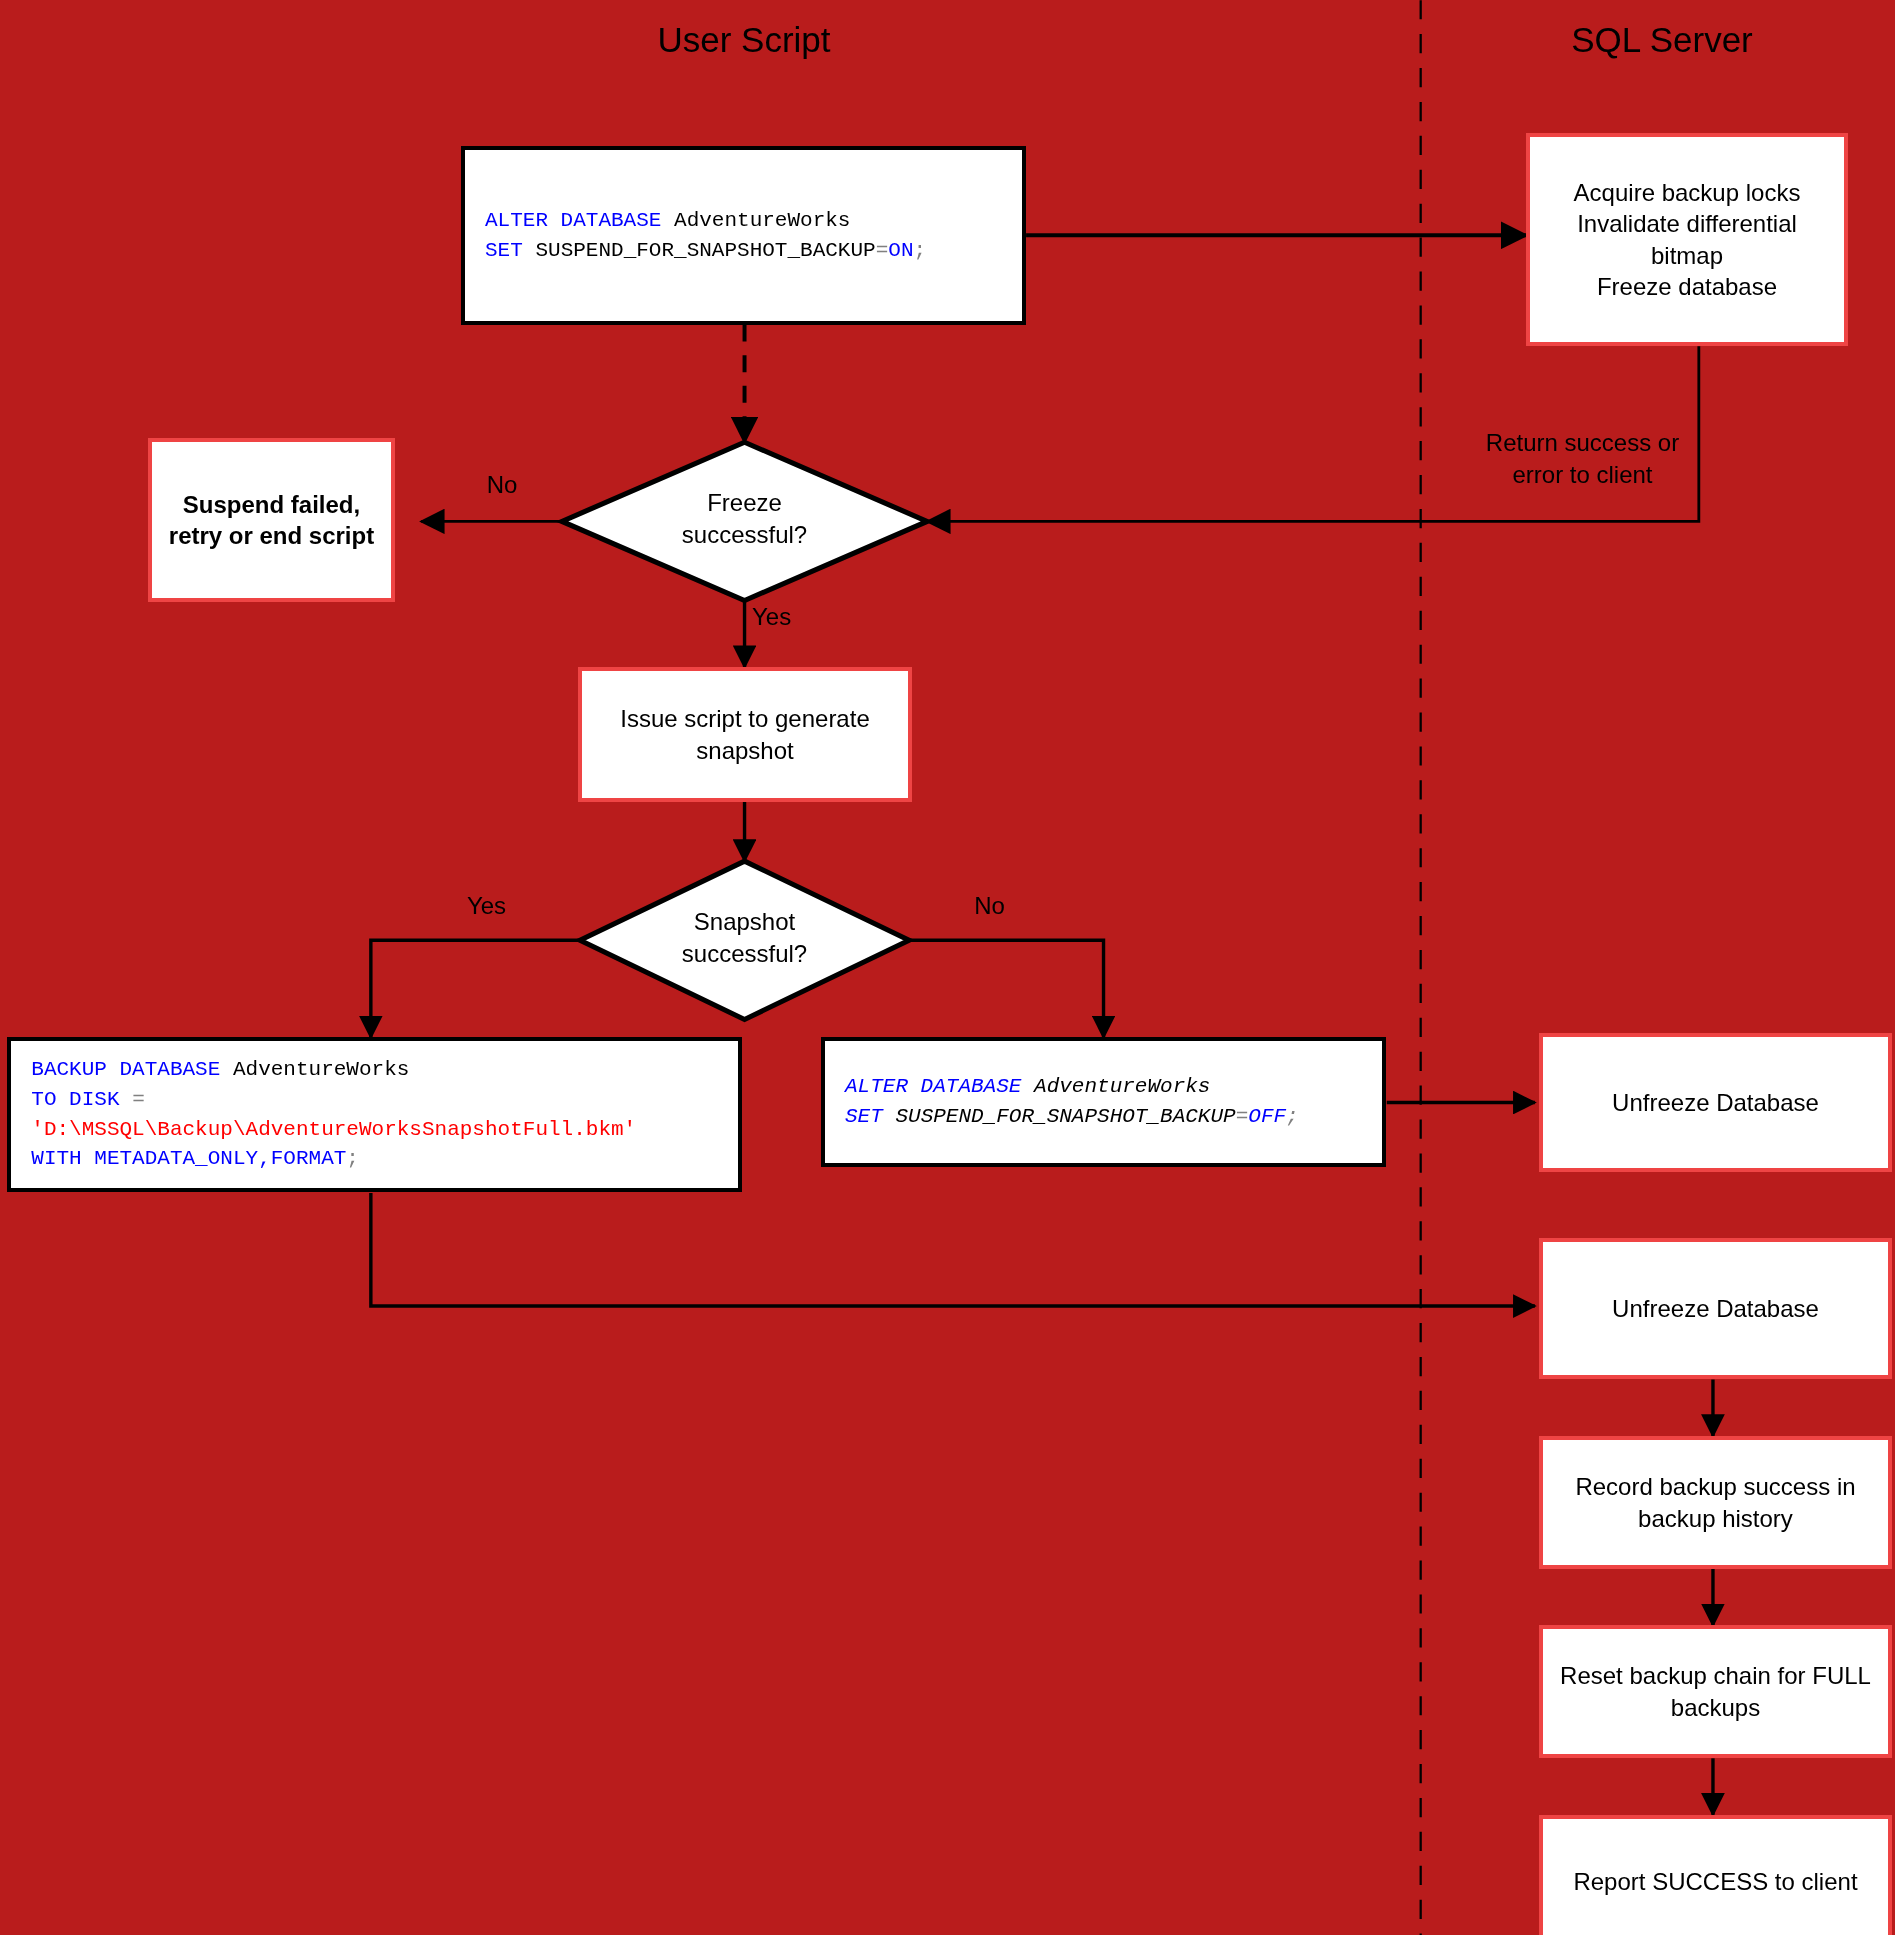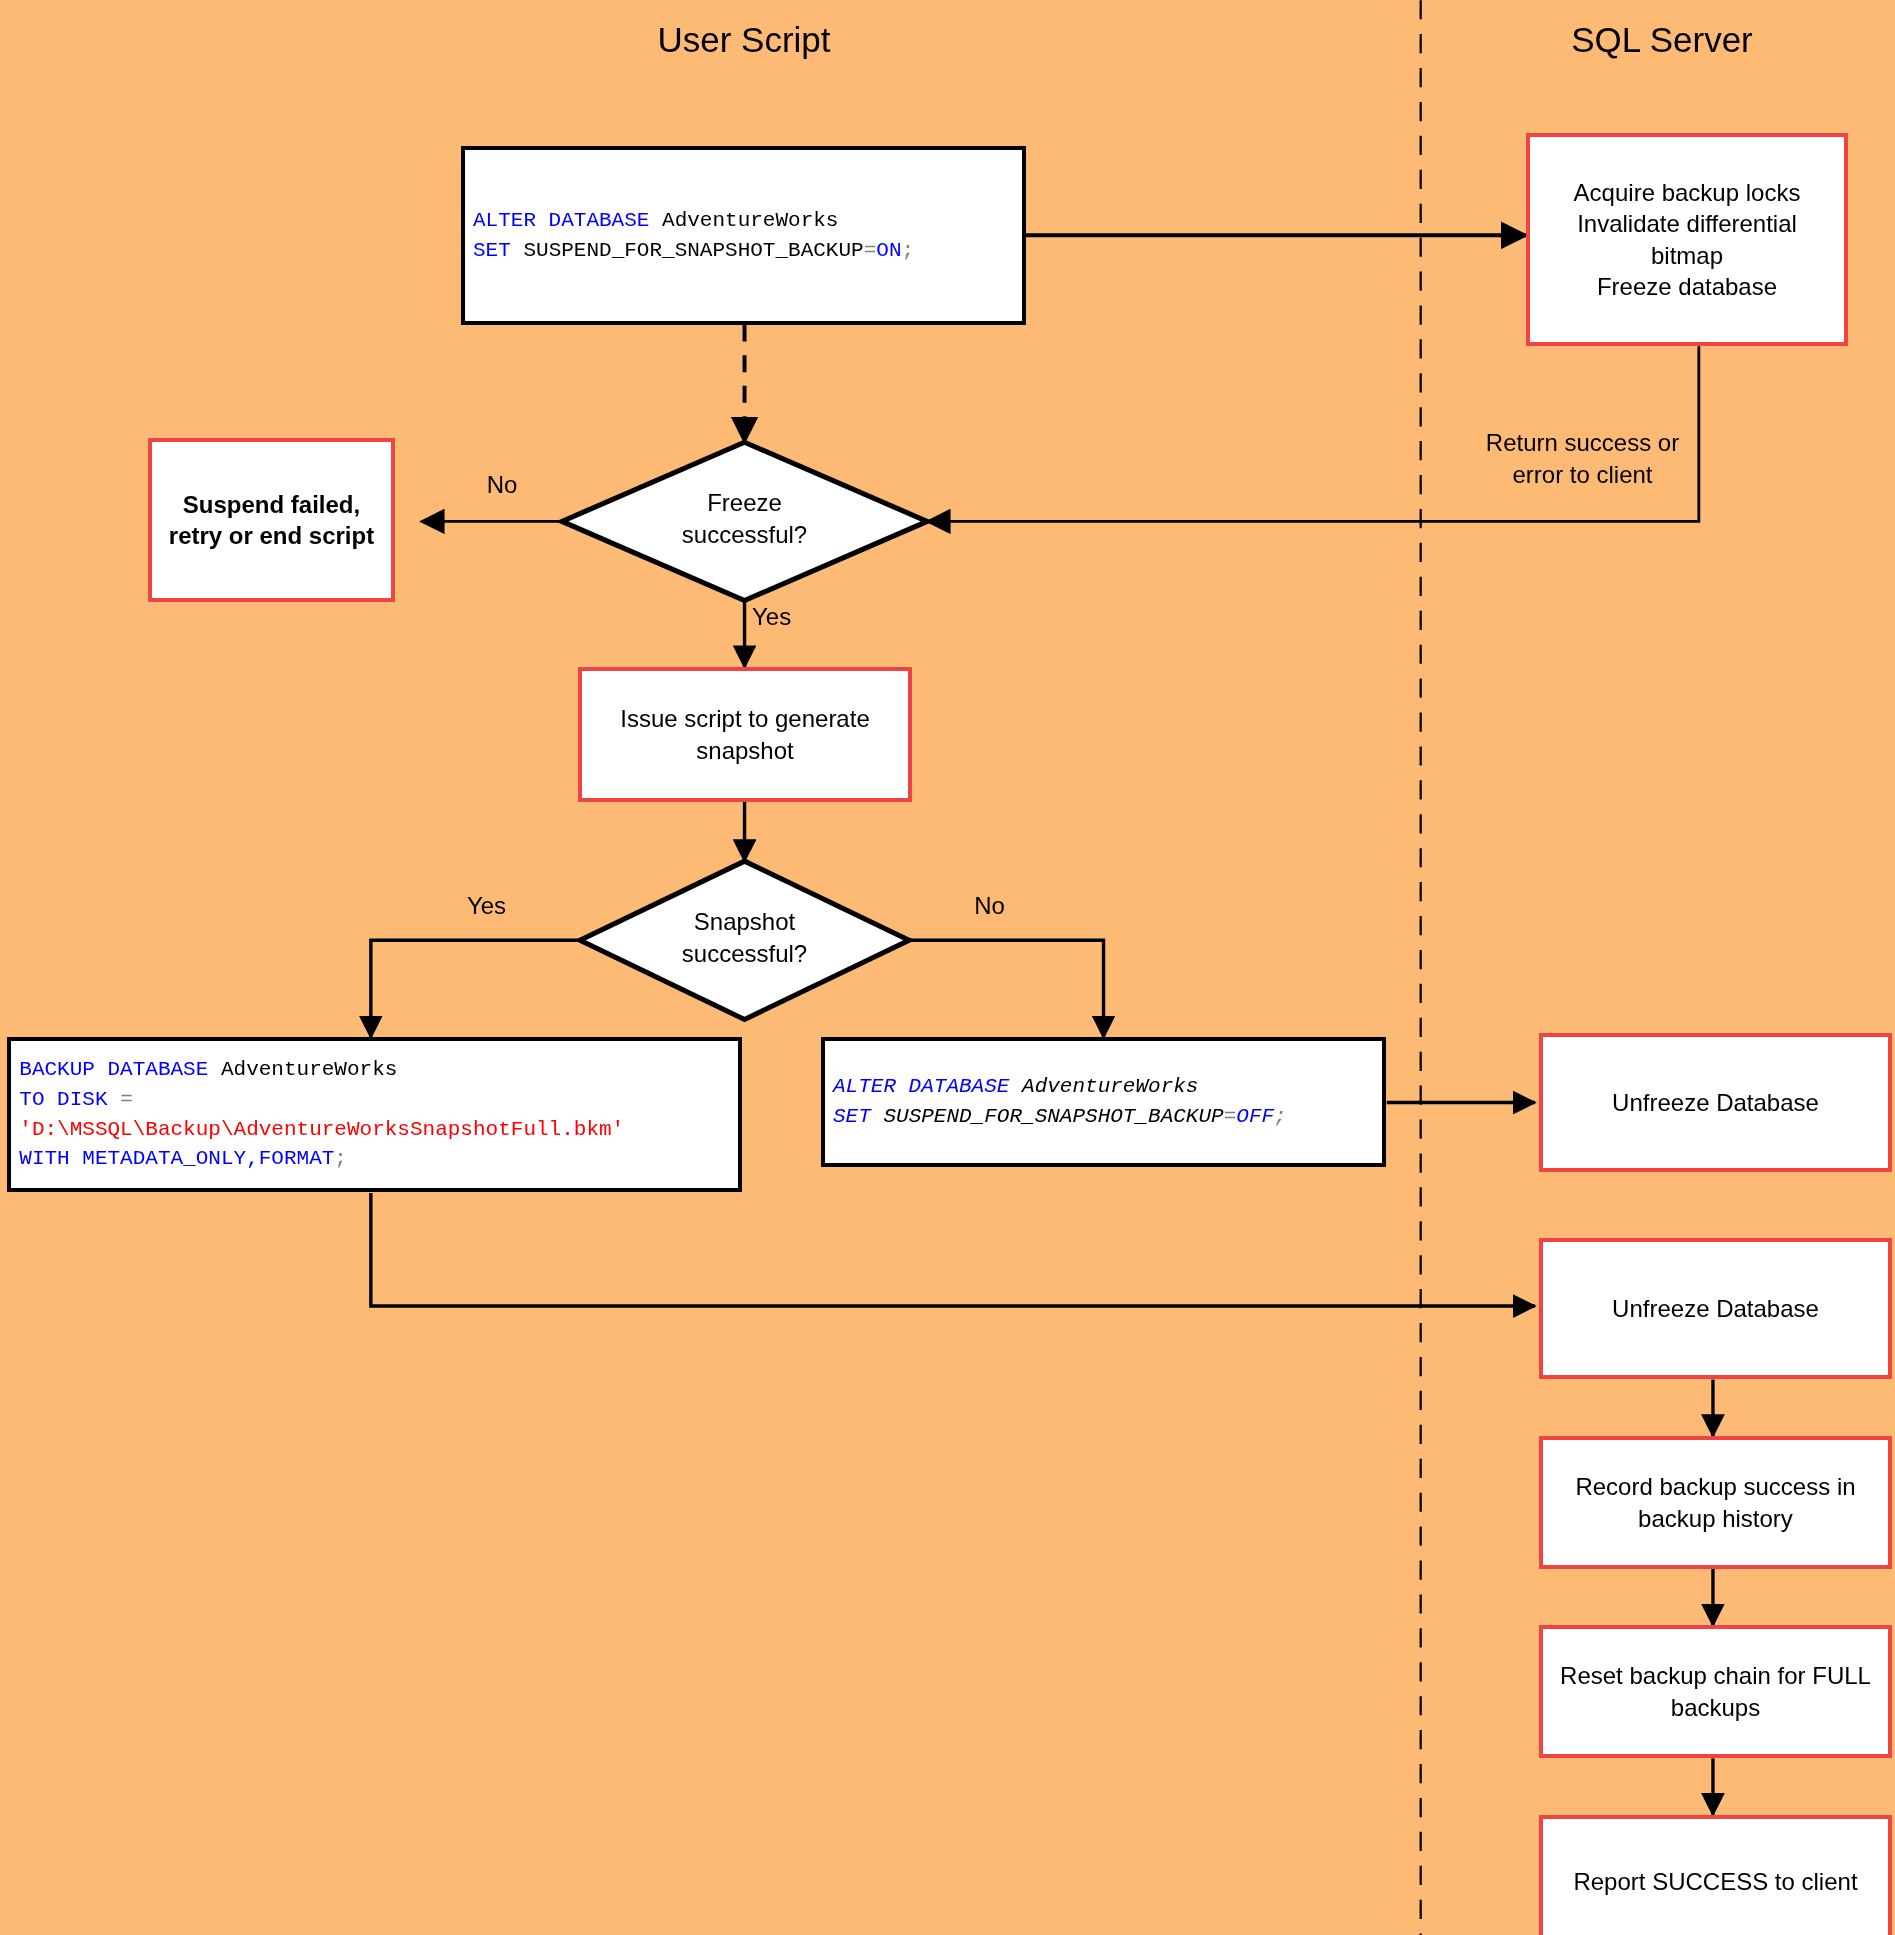--- a/index.html
+++ b/index.html
@@ -10,21 +10,21 @@
   body {
     width: 1895px;
     height: 1936px;
     font-family: "Liberation Sans", sans-serif;
     overflow: hidden;
   }
   #canvas {
     position: relative;
     width: 1895px;
     height: 1936px;
-    background: #fdba74;
+    background: #b91c1c;
   }
   svg.layer {
     position: absolute;
     top: 0; left: 0;
     width: 1895px;
     height: 1936px;
   }
   .lane-title {
     position: absolute;
     font-size: 35px;
@@ -58,21 +58,21 @@
     align-items: center;
     justify-content: flex-start;
     font-family: "Liberation Mono", monospace;
     font-size: 21px;
     line-height: 1.42;
     white-space: pre;
     color: #000;
   }
   .codebox pre {
     margin: 0;
-    padding-left: 8px;
+    padding-left: 20px;
     font-family: "Liberation Mono", monospace;
     font-size: 21px;
     line-height: 1.42;
     white-space: pre;
   }
   .kw { color: #0000ff; }
   .str { color: #ff0000; }
   .op { color: #808080; }
   .pl { color: #000000; }
 

